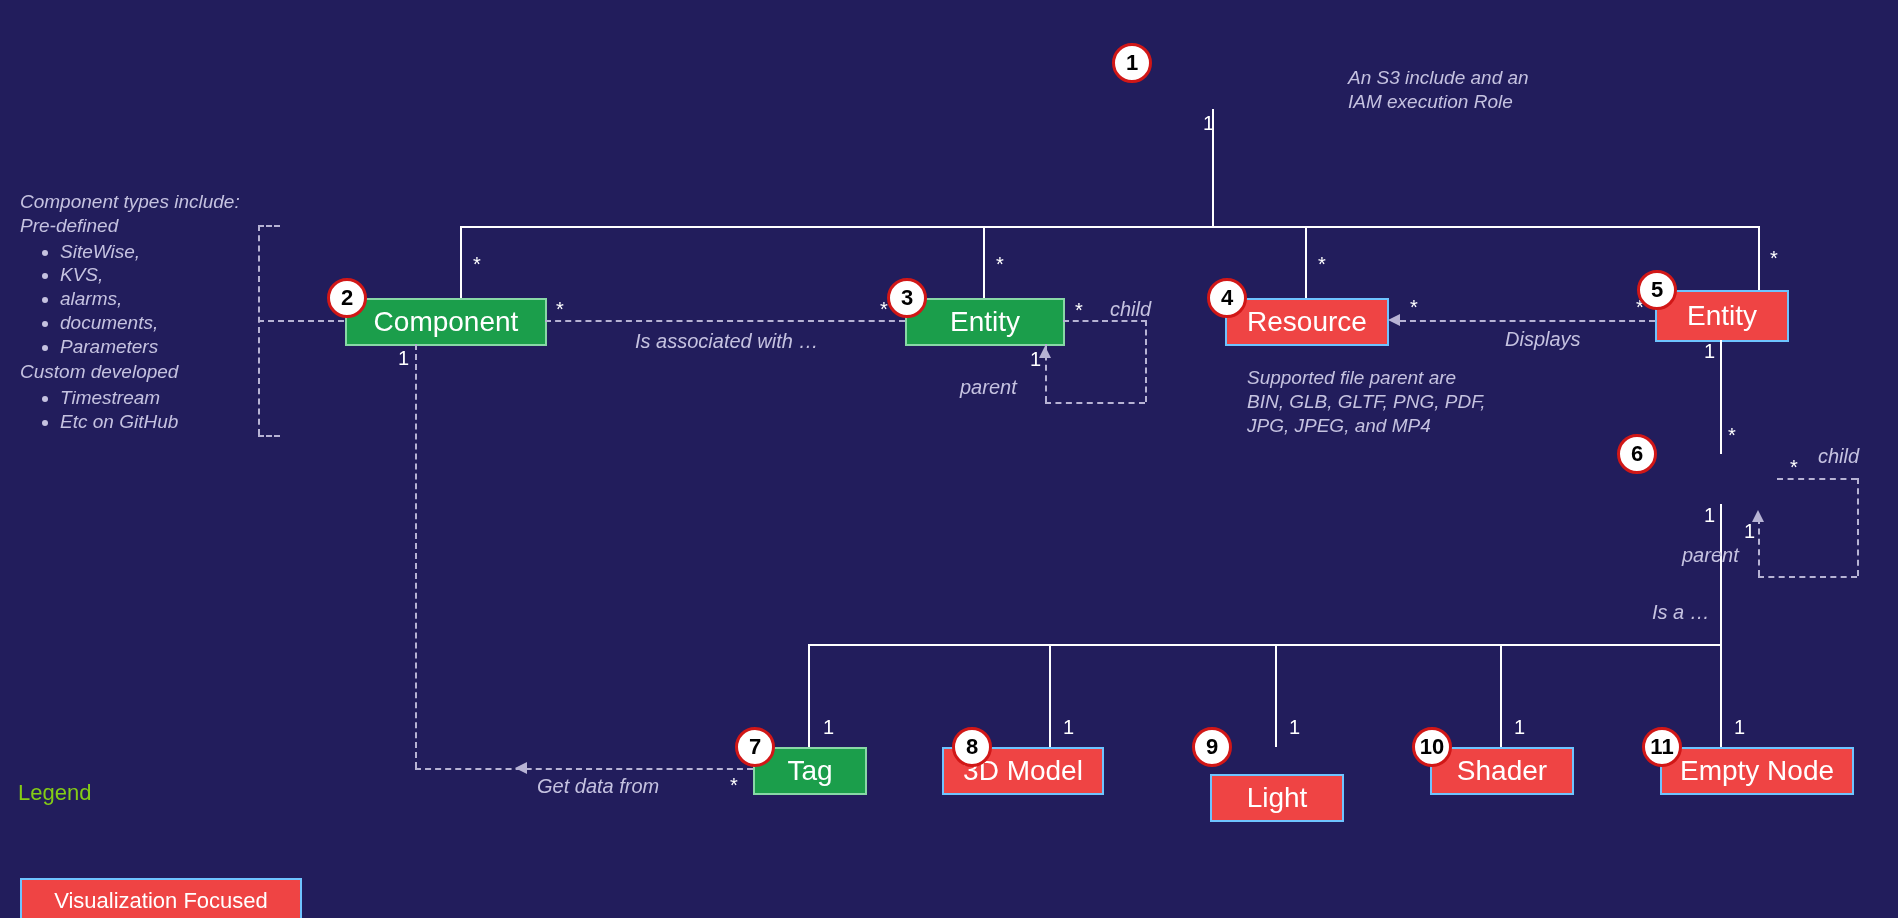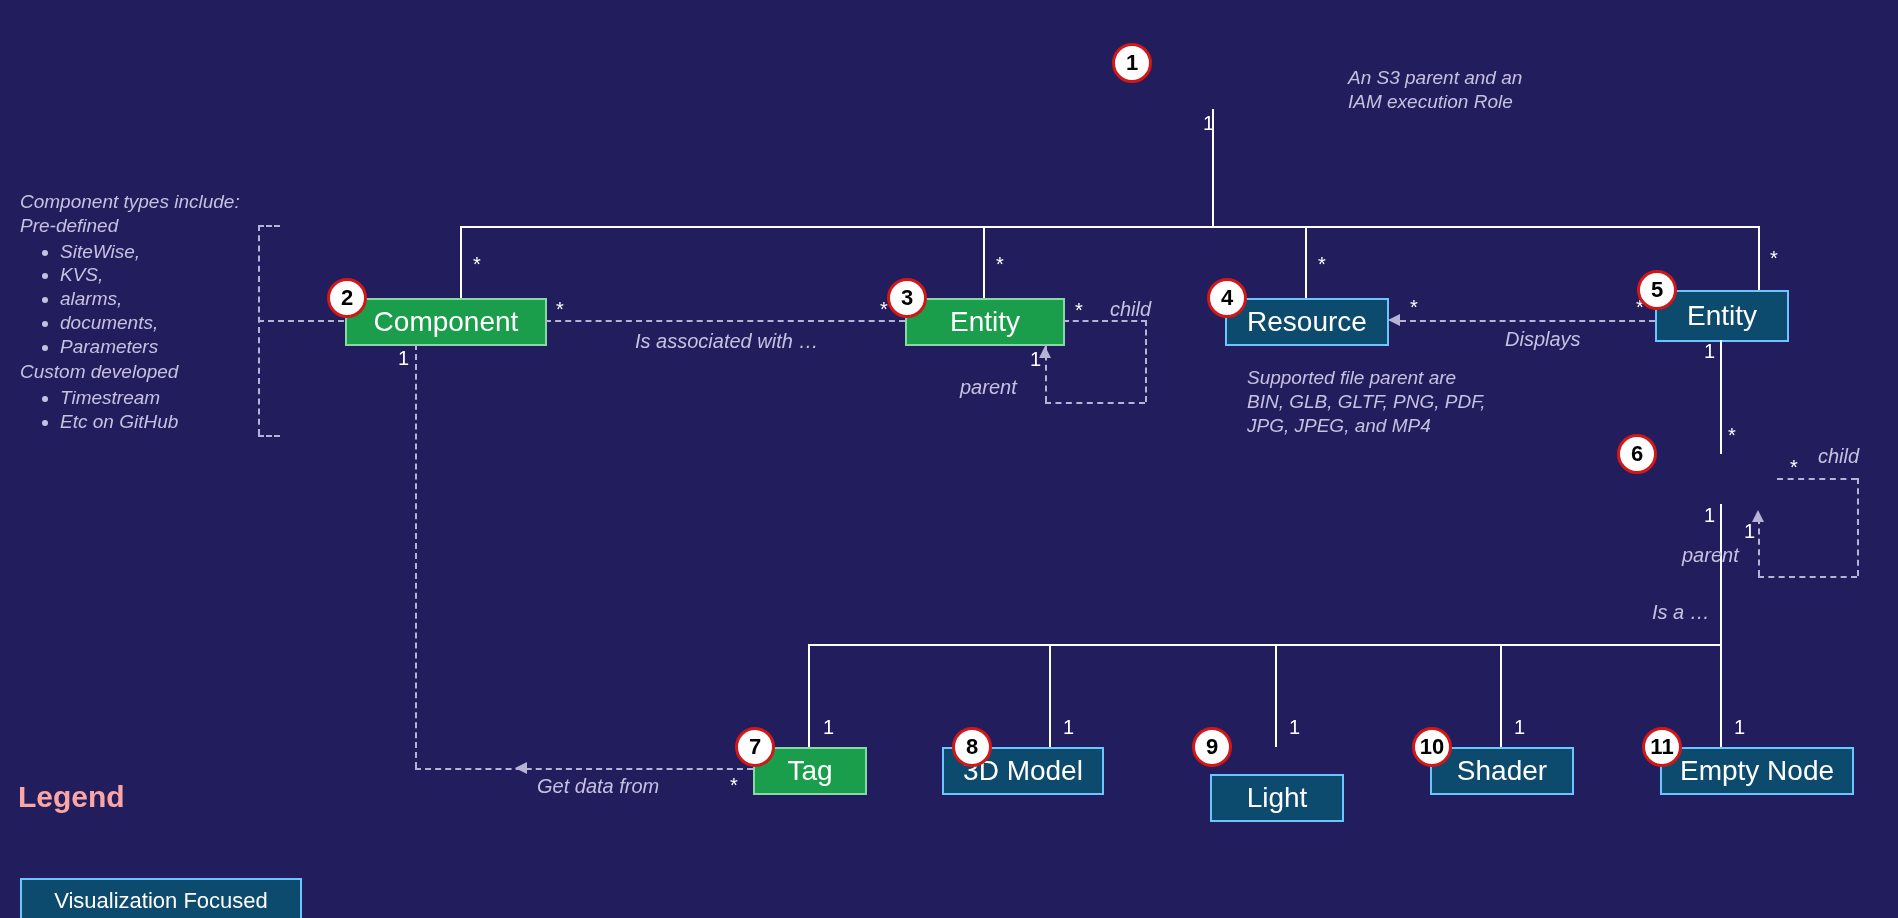--- a/index.html
+++ b/index.html
@@ -2,21 +2,21 @@
 <html><head>
 <meta charset="utf-8">
 <style>
 html,body{margin:0;padding:0;width:1898px;height:918px;background:#221d5c;font-family:"Segoe UI",Arial,sans-serif;color:#fff;overflow:hidden}
 .canvas{position:relative;width:1898px;height:918px}
 
 
 .box{position:absolute;display:flex;align-items:center;justify-content:center;font-size:28px;font-weight:400;border:2px solid;white-space:nowrap}
 .purple{background:#39298f;border-color:#7d7db8}
 .green{background:#1b9e4b;border-color:#88d8a6}
-.blue{background:#0c4a6e;border-color:#6ec4ff}
+.blue{background:#ef4444;border-color:#6ec4ff}
 .legend-box{font-size:22px;padding:4px 14px}
 
 
 .badge{position:absolute;width:34px;height:34px;border-radius:50%;background:#fff;border:3px solid #d11717;color:#000;font-weight:700;font-size:22px;display:flex;align-items:center;justify-content:center;z-index:5}
 
 
 .hline{position:absolute;height:2px;background:#fff}
 .vline{position:absolute;width:2px;background:#fff}
 
 .hdash{position:absolute;height:0;border-top:2px dashed #b7b3d4}
@@ -27,21 +27,21 @@
 .card{position:absolute;font-size:20px;font-style:normal;color:#fff}
 .note{position:absolute;font-style:italic;color:#c5c2e0;font-size:19px;line-height:1.25}
 .note ul{margin:2px 0 2px 40px;padding:0}
 .note li{margin:0}
 
 
 .arrow-left{position:absolute;width:0;height:0;border-top:6px solid transparent;border-bottom:6px solid transparent;border-right:12px solid #b7b3d4}
 .arrow-up-dash{position:absolute;width:0;height:0;border-left:6px solid transparent;border-right:6px solid transparent;border-bottom:12px solid #b7b3d4}
 
 
-.legend-title{position:absolute;font-size:30px;color:#fca5a5;font-weight:700}
+.legend-title{position:absolute;font-size:22px;color:#84cc16;font-weight:400}
 </style>
 </head>
 <body>
 
 <div class="canvas">
 
   <div class="badge" style="left:1112px;top:43px">
       <span>1</span>
     </div>
 
@@ -190,21 +190,21 @@
   <div class="card" style="left:1744px;top:520px">1</div>
 
   <div class="card" style="left:823px;top:716px">1</div>
   <div class="card" style="left:1063px;top:716px">1</div>
   <div class="card" style="left:1289px;top:716px">1</div>
   <div class="card" style="left:1514px;top:716px">1</div>
   <div class="card" style="left:1734px;top:716px">1</div>
   <div class="card" style="left:730px;top:774px">*</div>
 
   <div class="note" style="left:1348px;top:66px">
-    <span>An S3 parent and an</span><br>
+    <span>An S3 include and an</span><br>
     <span>IAM execution Role</span>
   </div>
 
   <div class="note" style="left:1247px;top:366px">
     <span>Supported file parent are</span><br>
     <span>BIN, GLB, GLTF, PNG, PDF,</span><br>
     <span>JPG, JPEG, and MP4</span>
   </div>
 
   <div class="note" style="left:20px;top:190px;width:260px">

